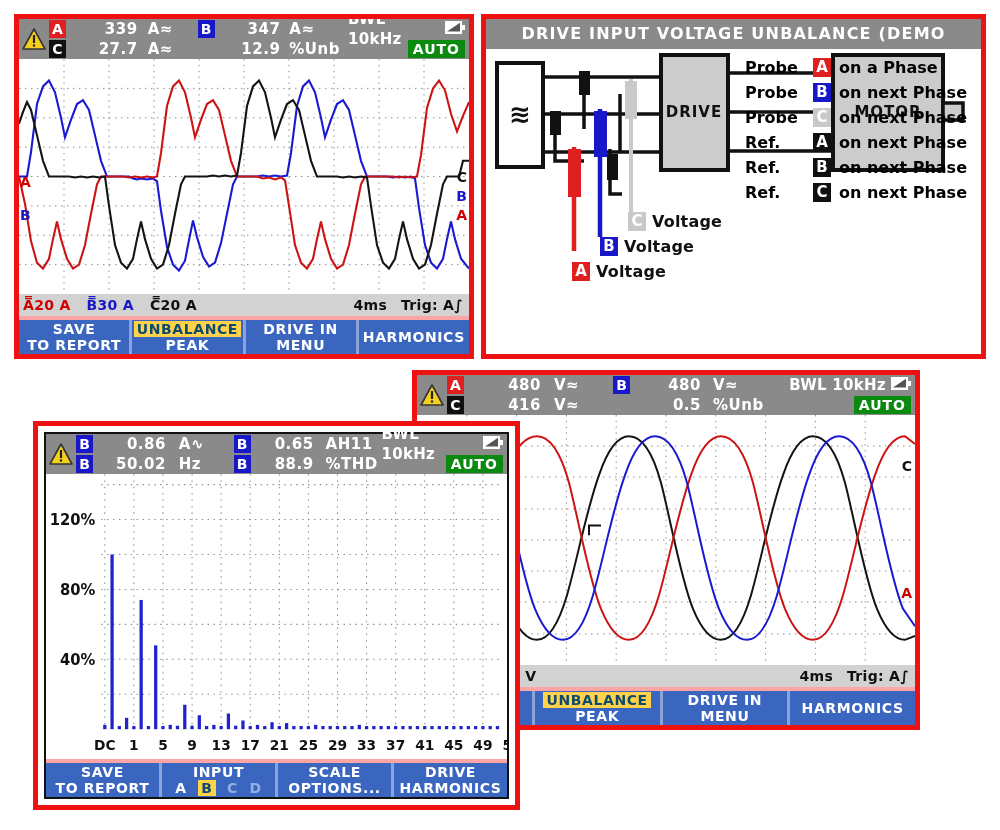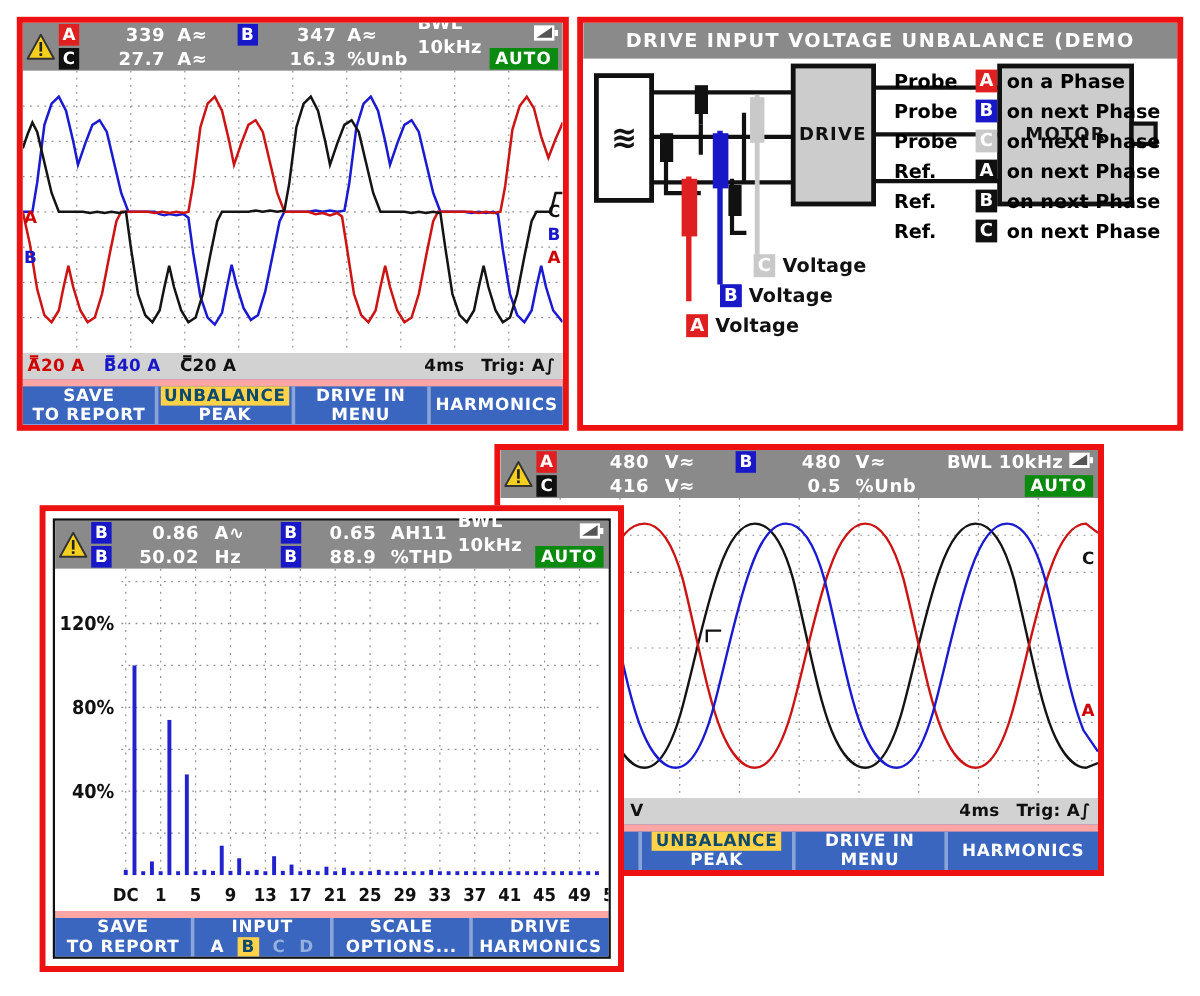--- a/index.html
+++ b/index.html
@@ -80,21 +80,21 @@
   }
   .rb-a { color:#d00000; }
   .rb-b { color:#1818c8; }
   .rb-c { color:#101010; }
   .rb-spacer { flex: 1 1 auto; }
   .rb-trig { color:#101010; padding-right:6px; }
 
   
   .softbar {
     height: 38px; background:#3a66c0; display:flex; flex: 0 0 38px;
-    border-top: 6px solid #fca5a5;
+    border-top: 4px solid #fca5a5;
   }
   .softkey {
     flex: 1 1 0; display:flex; flex-direction:column;
     align-items:center; justify-content:center;
     color:#ffffff; font-size:14px; font-weight:bold; letter-spacing:.6px;
     border-right: 3px solid #8aa3d8;
     line-height: 16px; text-align:center;
   }
   .softkey:last-child { border-right: none; }
   .hl {
@@ -189,21 +189,21 @@
               <span class="chbadge ch-b">B</span>
             </div>
           <div class="hdr-row">&nbsp;</div>
         </div>
 
         <div class="hdr-col" style="width:52px;">
           <div class="hdr-row">
               <span class="val" style="width:50px;">347</span>
             </div>
           <div class="hdr-row">
-              <span class="val" style="width:50px;">16.3</span>
+              <span class="val" style="width:50px;">12.9</span>
             </div>
         </div>
 
         <div class="hdr-col" style="width:70px; padding-left:9px;">
           <div class="hdr-row">
               <span class="unit">A≈</span>
             </div>
           <div class="hdr-row">
               <span class="unit">%Unb</span>
             </div>
@@ -276,21 +276,21 @@
 
         <div style="position:absolute; left:1px; top:49%; color:#d00000; font-size:14px; font-weight:bold;">A</div>
         <div style="position:absolute; left:1px; top:63%; color:#1818c8; font-size:14px; font-weight:bold;">B</div>
         <div style="position:absolute; right:2px; top:47%; color:#101010; font-size:14px; font-weight:bold;">C</div>
         <div style="position:absolute; right:2px; top:55%; color:#1818c8; font-size:14px; font-weight:bold;">B</div>
         <div style="position:absolute; right:2px; top:63%; color:#d00000; font-size:14px; font-weight:bold;">A</div>
       </div>
 
       <div class="readbar">
         <span class="rb-a" style="margin-right:16px;">A̿20 A</span>
-        <span class="rb-b" style="margin-right:16px;">B̿40 A</span>
+        <span class="rb-b" style="margin-right:16px;">B̿30 A</span>
         <span class="rb-c">C̿20 A</span>
         <span class="rb-spacer"></span>
         <span class="rb-trig" style="margin-right:8px;">4ms</span>
         <span class="rb-trig">Trig: A∫</span>
       </div>
 
       <div class="softbar">
         <div class="softkey">
           <span>SAVE</span>
           <span>TO REPORT</span>

